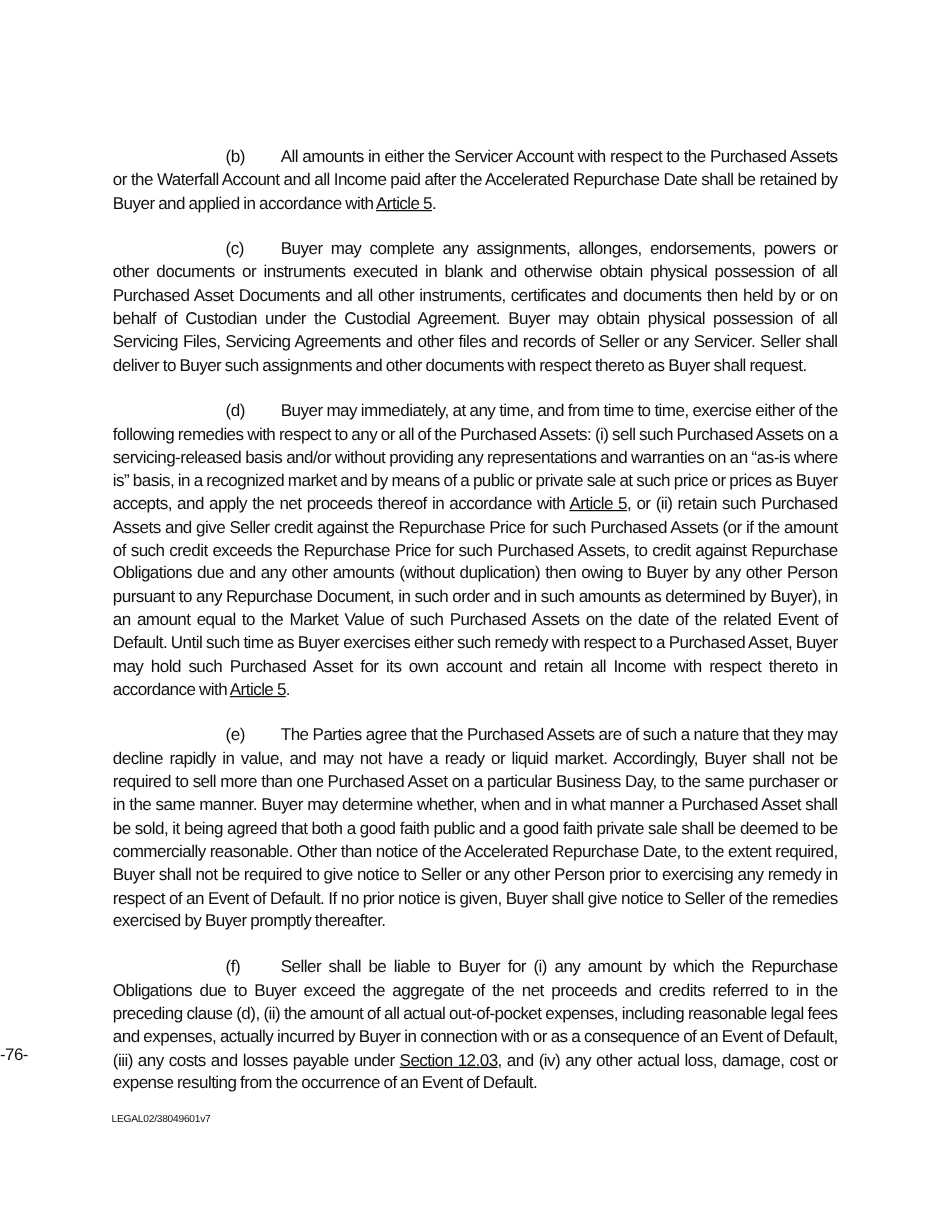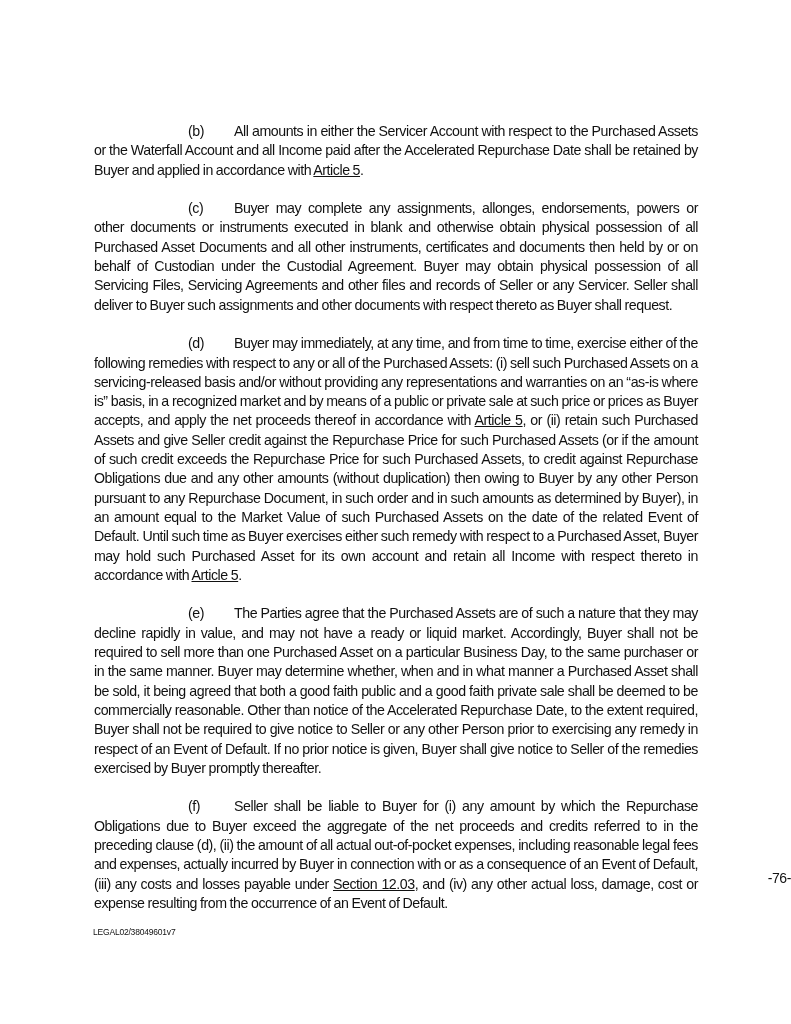--- a/index.html
+++ b/index.html
@@ -11,21 +11,21 @@
     }
     .content {
       position: absolute; left: 94px; top: 122px; width: 604px;
       font-size: 14.2px; line-height: 19.3px; letter-spacing: -0.45px;
       word-spacing: -0.5px;
     }
     .para { text-align: justify; margin: 0 0 19.3px 0; }
     .para .label { display: inline-block; margin-left: 94px; width: 46px; }
     .ref { text-decoration: underline; }
     .page-number {
-      position: absolute; left: 0; width: 791px; top: 870px; text-align: right;
+      position: absolute; left: 0; width: 791px; top: 870px; text-align: left;
       font-size: 14px; letter-spacing: -0.4px;
     }
     .doc-id {
       position: absolute; left: 93px; top: 906px; font-size: 8.5px; letter-spacing: -0.2px; margin-top: 21px;
     }
   </style>
 </head>
 <body>
 
 <div class="page">

